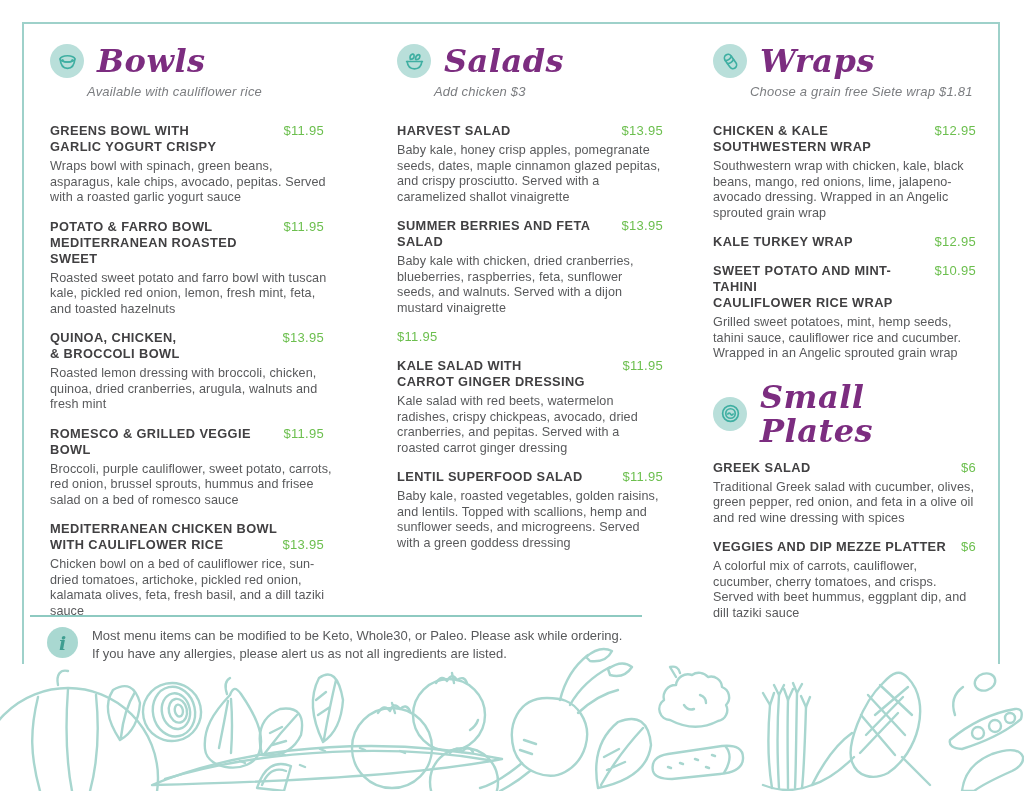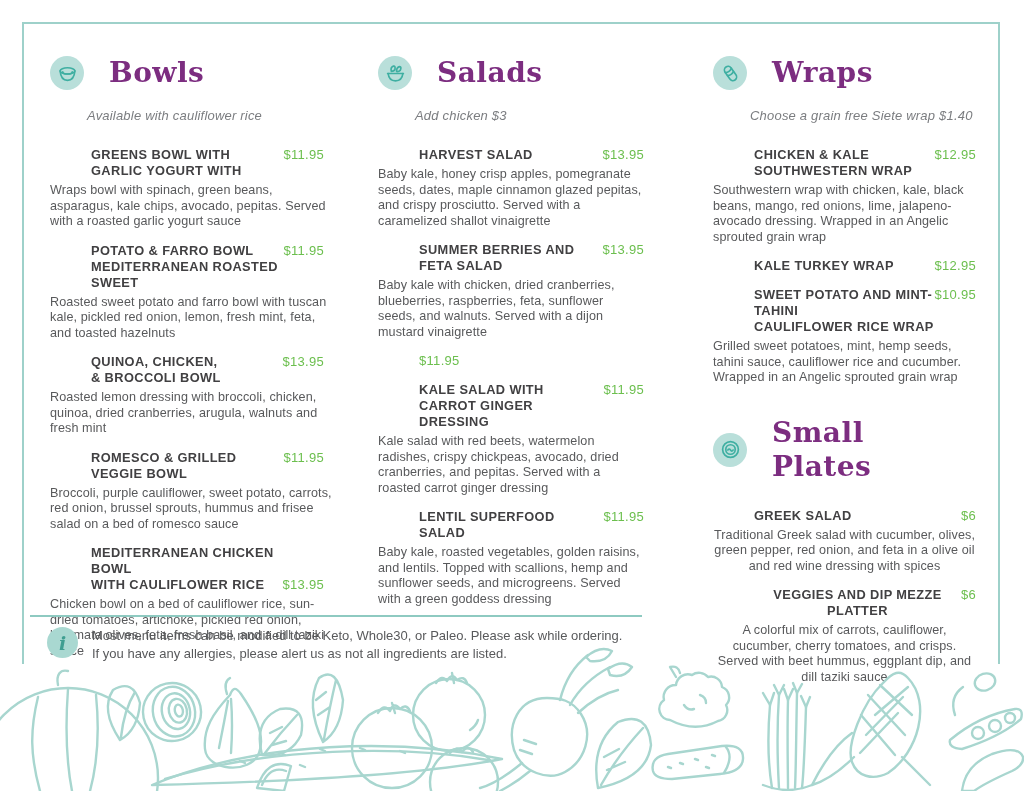--- a/index.html
+++ b/index.html
@@ -4,36 +4,36 @@
 <style>
   html,body{margin:0;padding:0;background:#ffffff;}
   body{width:1024px;height:791px;position:relative;overflow:hidden;
        font-family:"Liberation Sans",sans-serif;color:#414042;}
 
   .frame{position:absolute;left:22px;top:22px;width:974px;height:640px;
          border:2px solid #9ed1ca;border-bottom:none;pointer-events:none;}
 
   .col{position:absolute;top:44px;}
   .col-1{left:50px;width:288px;}
-  .col-2{left:378px;width:266px;}
+  .col-2{left:397px;width:266px;}
   .col-3{left:713px;width:263px;}
 
   .menu-section + .menu-section{margin-top:18px;}
   .sec-head{display:flex;align-items:center;gap:13px;}
   .icon-circle{width:34px;height:34px;border-radius:50%;background:#b9dfda;
                display:flex;align-items:center;justify-content:center;flex:0 0 34px;}
   .icon-circle svg{display:block;}
-  .sec-title{margin:12px;font-family:"DejaVu Serif",serif;font-weight:700;
-             color:#7c2d80;font-size:28px;line-height:34px;letter-spacing:.5px;}
+  .sec-title{margin:0;font-family:"DejaVu Serif",serif;font-style:italic;font-weight:700;
+             color:#7c2d80;font-size:32px;line-height:34px;letter-spacing:.5px;}
   .sec-sub{font-style:italic;color:#7b7d80;font-size:13px;margin:6px 0 0 37px;letter-spacing:.2px;}
 
   .items{margin-top:24px;}
-  .items-tight{margin-top:12px;text-align:center;}
+  .items-tight{margin-top:12px;}
   .item{margin-bottom:13px;}
-  .item-head{display:flex;justify-content:space-between;align-items:flex-start;margin-left:41px;}
+  .item-head{display:flex;justify-content:space-between;align-items:flex-start;}
   .item-head.pa-bottom{align-items:flex-end;}
   .col-1 .item-head{padding-right:14px;}
   .name-line{font-weight:700;font-size:12.8px;line-height:16px;color:#414042;letter-spacing:.4px;}
   .item-price{font-size:13px;color:#6cbf4e;letter-spacing:.3px;white-space:nowrap;line-height:16px;}
   .item-desc{margin:4px 0 0 0;font-size:12.6px;line-height:15.5px;color:#58595b;letter-spacing:.1px;}
 
   .note{position:absolute;left:30px;top:615px;width:612px;
         border-top:2px solid #8ecac1;padding-top:10px;display:flex;gap:14px;}
   .info-circle{margin-left:17px;width:31px;height:31px;border-radius:50%;background:#a9d8d1;
                color:#3f9e91;display:flex;align-items:center;justify-content:center;
@@ -59,21 +59,21 @@
           </svg>
         </span>
         <h2 class="sec-title">Bowls</h2>
       </div>
       <div class="sec-sub">Available with cauliflower rice</div>
       <div class="items">
         <div class="item">
           <div class="item-head">
             <div class="item-names">
               <div class="name-line">GREENS BOWL WITH</div>
-              <div class="name-line">GARLIC YOGURT WITH</div>
+              <div class="name-line">GARLIC YOGURT CRISPY</div>
             </div>
             <span class="item-price">$11.95</span>
           </div>
           <p class="item-desc">Wraps bowl with spinach, green beans, asparagus, kale chips, avocado, pepitas. Served with a roasted garlic yogurt sauce</p>
         </div>
         <div class="item">
           <div class="item-head">
             <div class="item-names">
               <div class="name-line">POTATO &amp; FARRO BOWL</div>
               <div class="name-line">MEDITERRANEAN ROASTED SWEET</div>
@@ -180,21 +180,21 @@
         <span class="icon-circle">
           <svg width="21" height="21" viewBox="0 0 20 20" fill="none" stroke="#3fafa2" stroke-width="1.6" stroke-linecap="round" stroke-linejoin="round">
             <g transform="rotate(-35 10 10)">
               <rect x="6.5" y="2.5" width="7" height="15" rx="3.5"></rect>
               <path d="M6.5,6.5 q3.5,2 7,0 M6.5,10 q3.5,2 7,0"></path>
             </g>
           </svg>
         </span>
         <h2 class="sec-title">Wraps</h2>
       </div>
-      <div class="sec-sub">Choose a grain free Siete wrap $1.40</div>
+      <div class="sec-sub">Choose a grain free Siete wrap $1.81</div>
       <div class="items">
         <div class="item">
           <div class="item-head">
             <div class="item-names">
               <div class="name-line">CHICKEN &amp; KALE</div>
               <div class="name-line">SOUTHWESTERN WRAP</div>
             </div>
             <span class="item-price">$12.95</span>
           </div>
           <p class="item-desc">Southwestern wrap with chicken, kale, black beans, mango, red onions, lime, jalapeno-avocado dressing. Wrapped in an Angelic sprouted grain wrap</p>

